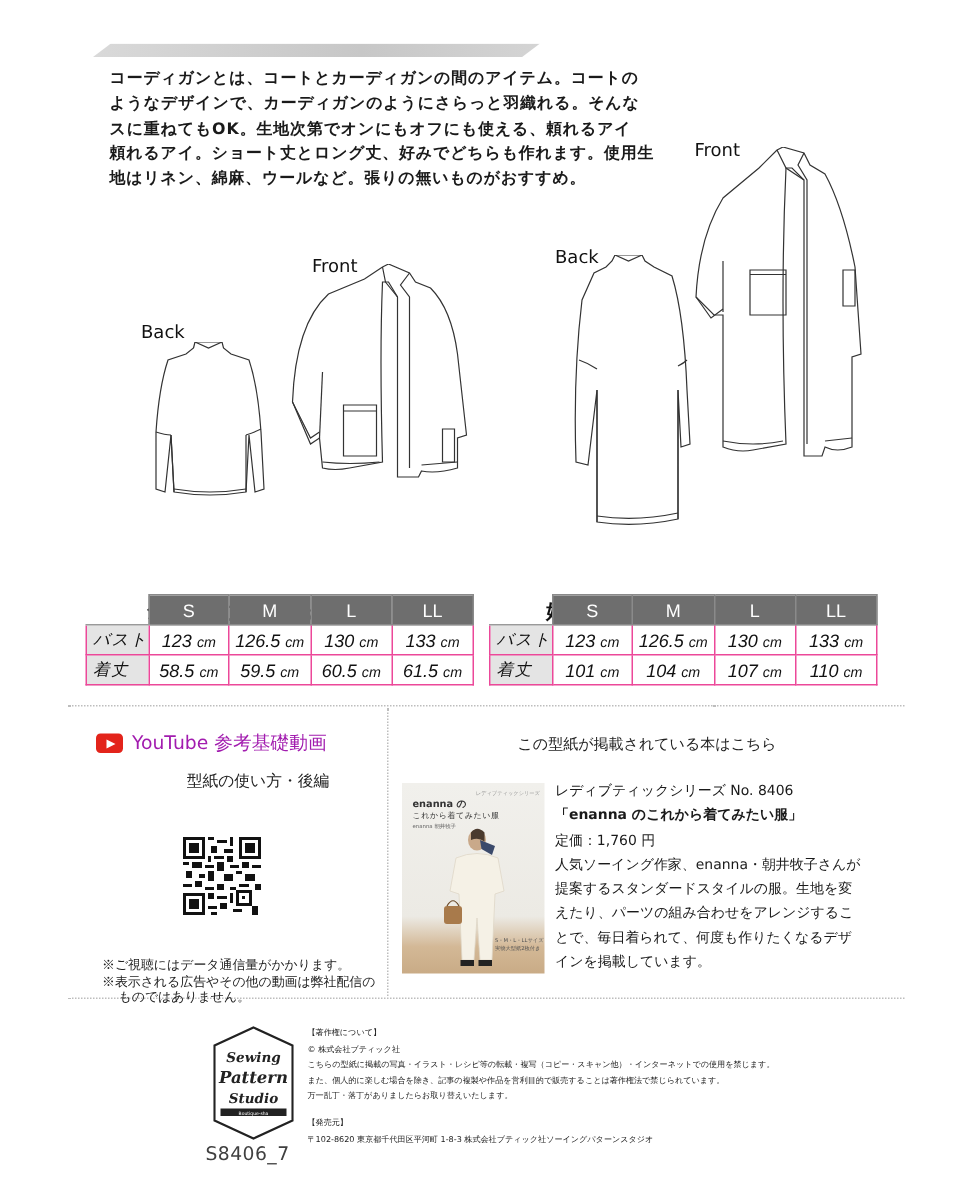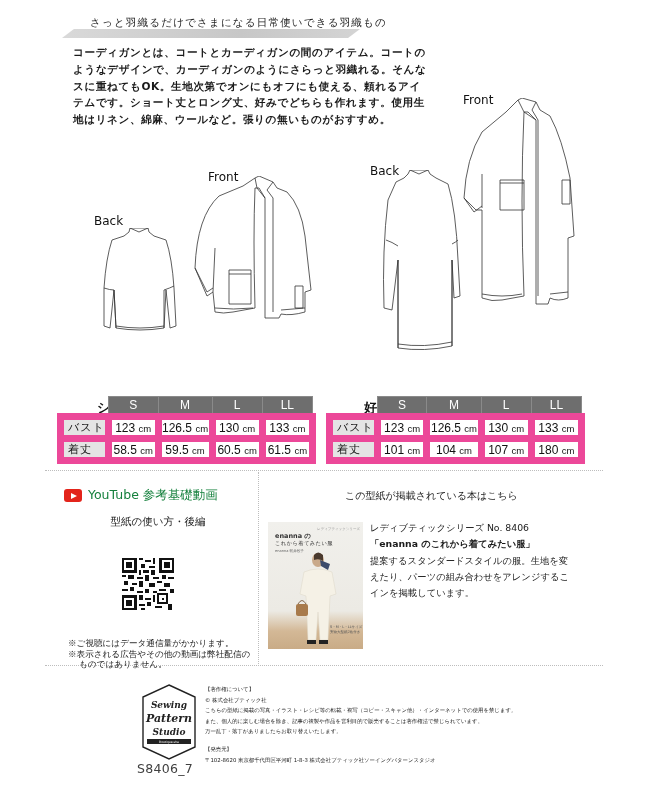--- a/index.html
+++ b/index.html
@@ -14,32 +14,32 @@
   .intro p { white-space: nowrap; }
 
   .illus { position: absolute; }
   .illus svg { display: block; }
   .illus-label { position: absolute; font-family: "DejaVu Sans", sans-serif; font-size: 12px; color: #111; }
 
   .size-title { position: absolute; font-size: 13px; font-weight: bold; color: #111; letter-spacing: 0.3px; white-space: nowrap; margin-top: 26px; }
   table.sizes { position: absolute; border-collapse: collapse; font-family: "Liberation Sans", sans-serif; font-size: 12px; }
   table.sizes th { background: #6e6e6e; color: #fff; font-weight: normal; height: 20px; border: 1px solid #8a8a8a; font-size: 12px; }
   table.sizes th.blank { background: transparent; border: none; border-bottom: 1px solid #9a9a9a; }
-  table.sizes td { height: 20px; border: 7px solid #ec4899; text-align: center; color: #111; background: #fff; white-space: nowrap; }
+  table.sizes td { height: 20px; border: 1px solid #ec4899; text-align: center; color: #111; background: #fff; white-space: nowrap; font-style: italic; }
   table.sizes td.rowhead { background: #e4e4e4; text-align: left; padding-left: 4px; font-family: "DejaVu Sans", sans-serif; font-size: 11px; letter-spacing: 1px; }
   table.sizes .unit { font-size: 9.5px; }
 
   .dotline-h { position: absolute; height: 0; border-top: 1px dotted #bdbdbd; }
   .dotline-v { position: absolute; width: 0; border-left: 1px dotted #bdbdbd; }
 
   .yt-head { position: absolute; left: 64px; top: 487px; display: flex; align-items: center; gap: 6px; }
   .yt-logo { width: 18px; height: 13px; background: #e3241b; border-radius: 3px; position: relative; }
   .yt-logo::after { content: ""; position: absolute; left: 7px; top: 3.5px; border-left: 6px solid #fff; border-top: 3px solid transparent; border-bottom: 3px solid transparent; }
-  .yt-title { font-size: 12.5px; color: #15803d; white-space: nowrap; }
-  .yt-desc { position: absolute; left: 58px; top: 515px; width: 200px; text-align: center; font-size: 10.5px; line-height: 13px; color: #222; }
+  .yt-title { font-size: 12.5px; color: #a21caf; white-space: nowrap; }
+  .yt-desc { position: absolute; left: 72px; top: 515px; width: 200px; text-align: center; font-size: 10.5px; line-height: 13px; color: #222; }
   .qr { position: absolute; left: 122px; top: 558px; width: 52px; height: 52px; }
   .notes { position: absolute; left: 68px; top: 639px; font-size: 8.6px; line-height: 10.6px; color: #222; font-family: Liberation Mono, monospace; }
   .notes .indent { padding-left: 11px; }
 
   .book-head { position: absolute; left: 345px; top: 489px; font-size: 10px; color: #222; white-space: nowrap; }
   .book-cover { position: absolute; left: 268px; top: 522px; width: 95px; height: 127px; background: linear-gradient(180deg, #f1f0ec 0%, #eceae4 70%, #d3b896 86%, #c9ab86 100%); overflow: hidden; }
   .cover-title1 { position: absolute; left: 7px; top: 10px; font-size: 6.5px; color: #333; font-weight: bold; }
   .cover-title2 { position: absolute; left: 7px; top: 18px; font-size: 5.3px; color: #333; white-space: nowrap; letter-spacing: 0.4px; }
   .cover-series { position: absolute; right: 3px; top: 5px; font-size: 3.5px; color: #999; white-space: nowrap; }
   .cover-author { position: absolute; left: 7px; top: 27px; font-size: 3.6px; color: #666; white-space: nowrap; }
@@ -52,28 +52,27 @@
   .logo-code { position: absolute; left: 137px; top: 761px; font-family: "DejaVu Sans", sans-serif; font-size: 12.5px; color: #404040; letter-spacing: 0.3px; }
 
   .legal { position: absolute; left: 205px; top: 684px; font-size: 5.4px; line-height: 10.6px; color: #222; white-space: nowrap; }
   .legal .gap { height: 7px; }
 </style>
 </head>
 <body>
 
 <div class="tagline-wrap">
   <div class="tagline-bar"></div>
-  <div class="tagline">さっと羽織るだけでさまになる日常使いできる羽織もの</div>
 </div>
 
 <div class="intro">
   <p>コーディガンとは、コートとカーディガンの間のアイテム。コートの</p>
   <p>ようなデザインで、カーディガンのようにさらっと羽織れる。そんな</p>
   <p>スに重ねてもOK。生地次第でオンにもオフにも使える、頼れるアイ</p>
-  <p>テムです。ショート丈とロング丈、好みでどちらも作れます。使用生</p>
+  <p>頼れるアイ。ショート丈とロング丈、好みでどちらも作れます。使用生</p>
   <p>地はリネン、綿麻、ウールなど。張りの無いものがおすすめ。</p>
 </div>
 
 <div class="illus-label" style="left:94px;top:214px;">Back</div>
 <div class="illus" style="left:98px;top:228px;">
   <svg width="82" height="118" viewBox="0 0 82 118" fill="none" stroke="#333" stroke-width="0.8">
     <path d="M31 4 L32 0 L50 0 L51 4 L56 8 L68 12 Q74 30 76 60 L78 98 L72 100 L68 62 L66 100 Q42 104 18 100 L16 62 L12 100 L6 98 L6 60 Q8 30 14 12 L26 8 Z"></path>
     <path d="M32 0 L41 4 L50 0"></path>
     <path d="M6 60 Q12 62 16 62"></path>
       <path d="M66 62 Q72 60 76 58"></path>
@@ -184,21 +183,21 @@
     <td><span>123</span> <span class="unit">cm</span></td>
     <td><span>126.5</span> <span class="unit">cm</span></td>
     <td><span>130</span> <span class="unit">cm</span></td>
     <td><span>133</span> <span class="unit">cm</span></td>
   </tr>
   <tr>
     <td class="rowhead">着丈</td>
     <td><span>101</span> <span class="unit">cm</span></td>
     <td><span>104</span> <span class="unit">cm</span></td>
     <td><span>107</span> <span class="unit">cm</span></td>
-    <td><span>180</span> <span class="unit">cm</span></td>
+    <td><span>110</span> <span class="unit">cm</span></td>
   </tr>
 </tbody>
   </table>
 
 <div class="dotline-h" style="left:45px;top:470px;width:430px;"></div>
 <div class="dotline-h" style="left:475px;top:470px;width:128px;"></div>
 <div class="dotline-v" style="left:258px;top:472px;height:192px;"></div>
 <div class="dotline-h" style="left:45px;top:665px;width:558px;"></div>
 
 <div class="yt-head">
@@ -286,22 +285,25 @@
       <rect x="29" y="88" width="9" height="4" fill="#222"></rect>
   </svg>
   <div class="cover-badge">
     <div>S・M・L・LLサイズ</div>
     <div>実物大型紙2枚付き</div>
   </div>
 </div>
 <div class="book-info">
   <div>レディブティックシリーズ No. 8406</div>
   <div class="bold">「enanna のこれから着てみたい服」</div>
+  <div>定価：1,760 円</div>
+  <div>人気ソーイング作家、enanna・朝井牧子さんが</div>
   <div>提案するスタンダードスタイルの服。生地を変</div>
   <div>えたり、パーツの組み合わせをアレンジするこ</div>
+  <div>とで、毎日着られて、何度も作りたくなるデザ</div>
   <div>インを掲載しています。</div>
 </div>
 
 <div class="logo">
   <svg width="56" height="78" viewBox="0 0 56 78">
     <path d="M28 2 L54 14 L54 64 L28 76 L2 64 L2 14 Z" fill="#fff" stroke="#222" stroke-width="1.4"></path>
     <rect x="6" y="56" width="44" height="5" fill="#222"></rect>
     <text x="28" y="25" text-anchor="middle" font-family="DejaVu Serif, serif" font-style="italic" font-weight="bold" font-size="9" fill="#222">Sewing</text>
     <text x="28" y="39" text-anchor="middle" font-family="DejaVu Serif, serif" font-style="italic" font-weight="bold" font-size="11" fill="#222">Pattern</text>
     <text x="28" y="52" text-anchor="middle" font-family="DejaVu Serif, serif" font-style="italic" font-weight="bold" font-size="9" fill="#222">Studio</text>

